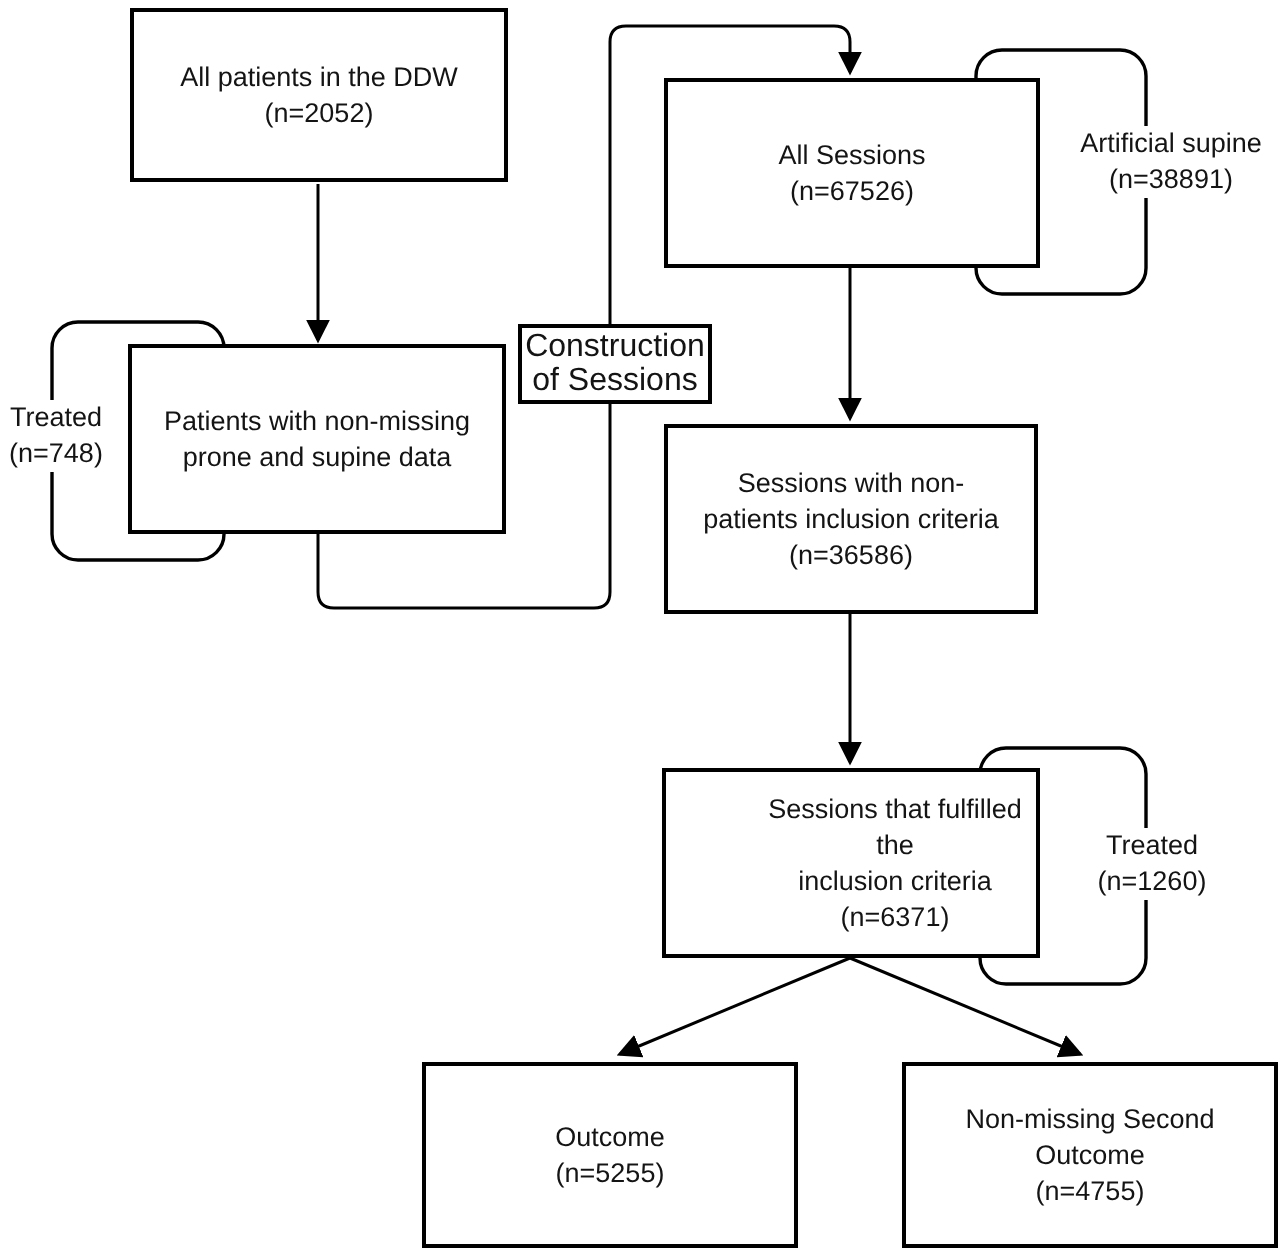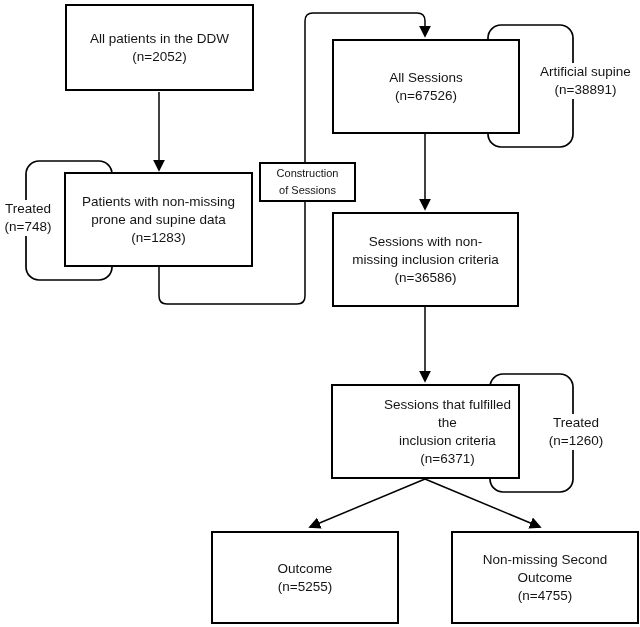--- a/index.html
+++ b/index.html
@@ -14,21 +14,21 @@
     display:flex;flex-direction:column;justify-content:center;align-items:flex-end;
     text-align:center;z-index:1;
   }
   .node div{width:100%;}
   .lbl{
     position:absolute;background:#fff;text-align:center;z-index:2;padding:0 1px;
   }
   .construction{
     position:absolute;box-sizing:border-box;border:2px solid #000;background:#fff;
     display:flex;flex-direction:column;justify-content:center;align-items:center;
-    text-align:center;z-index:1;font-size:11px;line-height:17px;
+    text-align:center;z-index:1;font-size:16px;line-height:17px;
   }
 </style>
 </head>
 <body>
 
 <div class="canvas">
 
   <svg class="layer" viewBox="0 0 640 627">
     <defs>
       <marker id="arr" viewBox="0 0 10 10" refX="8.5" refY="5" markerWidth="8" markerHeight="8" orient="auto">
@@ -54,31 +54,30 @@
   </svg>
 
   <div class="node" style="left:65px;top:4px;width:189px;height:87px;">
     <div>All patients in the DDW</div>
     <div>(n=2052)</div>
   </div>
 
   <div class="node" style="left:64px;top:172px;width:189px;height:95px;">
     <div>Patients with non-missing</div>
     <div>prone and supine data</div>
-    <div>(n=1283)</div>
   </div>
 
   <div class="node" style="left:332px;top:39px;width:188px;height:95px;">
     <div>All Sessions</div>
     <div>(n=67526)</div>
   </div>
 
   <div class="node" style="left:332px;top:212px;width:187px;height:95px;">
     <div>Sessions with non-</div>
-    <div>missing inclusion criteria</div>
+    <div>patients inclusion criteria</div>
     <div>(n=36586)</div>
   </div>
 
   <div class="node" style="left:331px;top:384px;width:189px;height:95px;padding-left:44px;">
     <div>Sessions that fulfilled the</div>
     <div>inclusion criteria</div>
     <div>(n=6371)</div>
   </div>
 
   <div class="node" style="left:211px;top:531px;width:188px;height:93px;">

